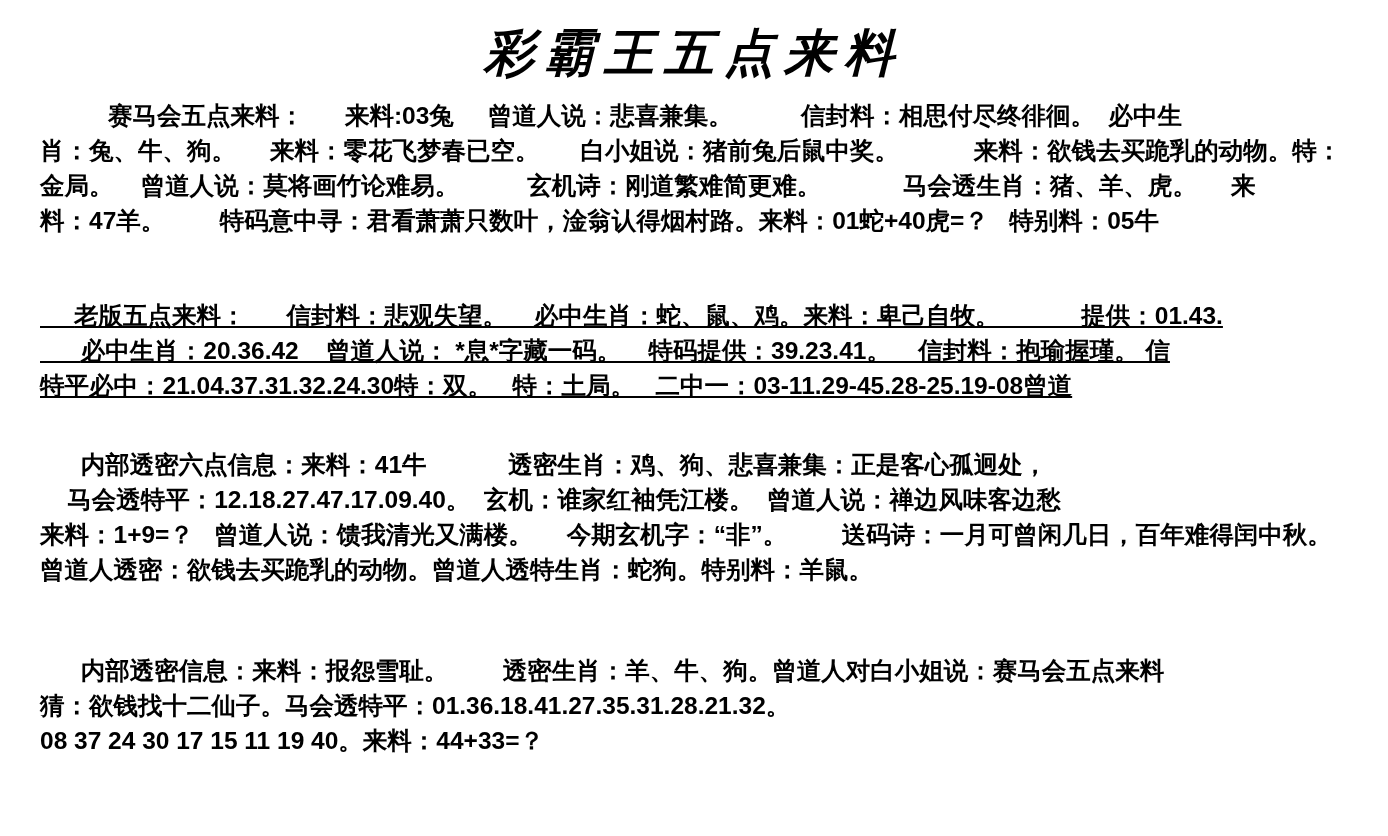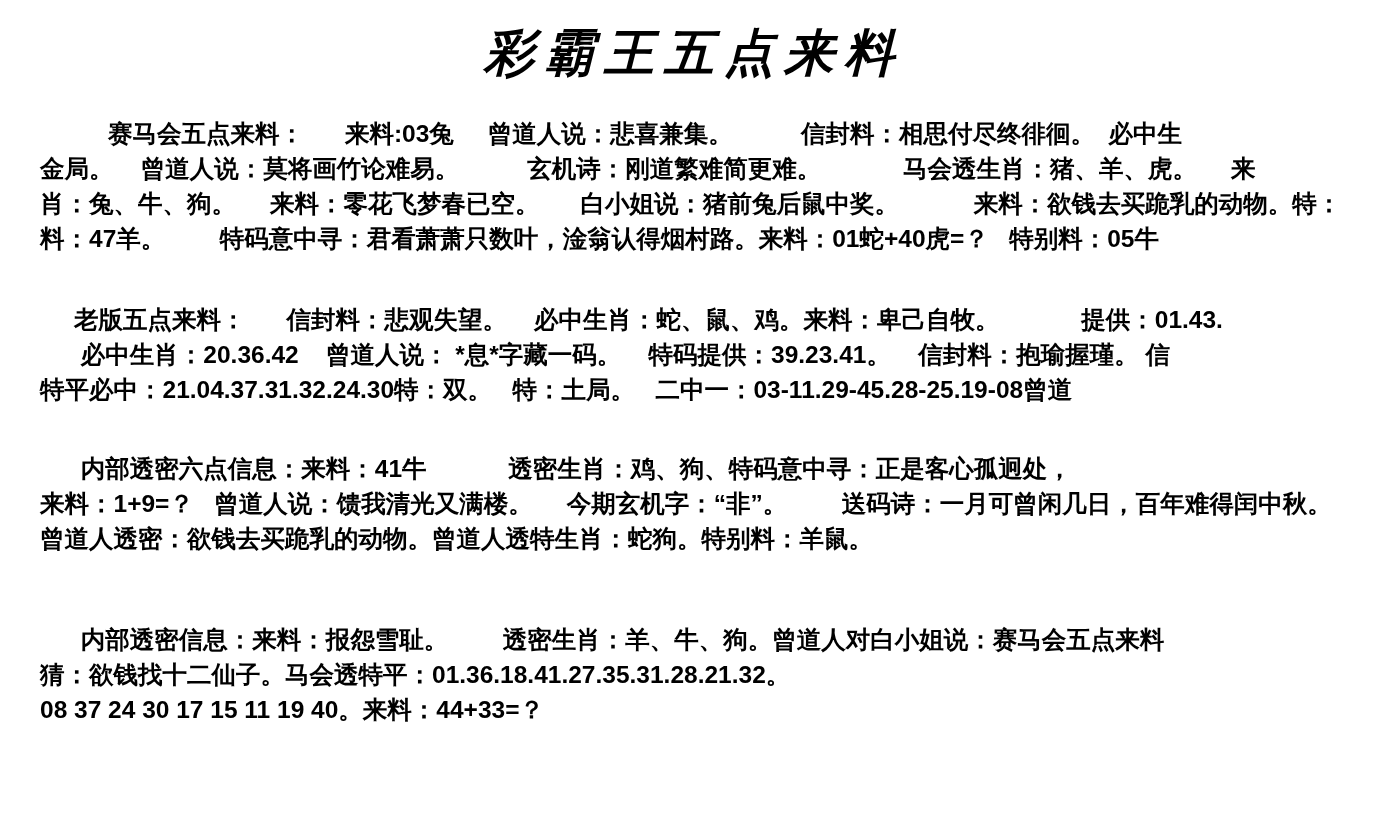--- a/index.html
+++ b/index.html
@@ -39,47 +39,48 @@
     line-height: 35px;
     font-weight: bold;
     letter-spacing: 0px;
     text-align: justify;
     text-align-last: left;
   }
   .block p {
     margin: 0;
     white-space: pre-wrap;
   }
-  .b1 { margin-top: 32px; }
-  .b2 { margin-top: 46px; }
+  .b1 { margin-top: 14px; }
+  .b2 { margin-top: 60px; text-decoration: underline; }
   .b3 { margin-top: 44px; }
   .b4 { margin-top: 66px; }
 </style>
 </head>
 <body>
 
 <div class="page">
 
   <div class="title">彩霸王五点来料</div>
 
   <div class="block b1">
     <p>          赛马会五点来料：      来料:03兔     曾道人说：悲喜兼集。          信封料：相思付尽终徘徊。  必中生</p>
+    <p>肖：兔、牛、狗。     来料：零花飞梦春已空。      白小姐说：猪前兔后鼠中奖。           来料：欲钱去买跪乳的动物。特：</p>
     <p>金局。    曾道人说：莫将画竹论难易。          玄机诗：刚道繁难简更难。            马会透生肖：猪、羊、虎。     来</p>
-    <p>肖：兔、牛、狗。     来料：零花飞梦春已空。      白小姐说：猪前兔后鼠中奖。           来料：欲钱去买跪乳的动物。特：</p>
     <p>料：47羊。        特码意中寻：君看萧萧只数叶，淦翁认得烟村路。来料：01蛇+40虎=？   特别料：05牛</p>
   </div>
 
   <div class="block b2">
     <p>     老版五点来料：      信封料：悲观失望。    必中生肖：蛇、鼠、鸡。来料：卑己自牧。            提供：01.43.</p>
     <p>      必中生肖：20.36.42    曾道人说： *息*字藏一码。    特码提供：39.23.41。    信封料：抱瑜握瑾。 信</p>
     <p>特平必中：21.04.37.31.32.24.30特：双。   特：土局。   二中一：03-11.29-45.28-25.19-08曾道</p>
   </div>
 
   <div class="block b3">
-    <p>      内部透密六点信息：来料：41牛            透密生肖：鸡、狗、特码意中寻：正是客心孤迥处，</p>
+    <p>      内部透密六点信息：来料：41牛            透密生肖：鸡、狗、悲喜兼集：正是客心孤迥处，</p>
+    <p>    马会透特平：12.18.27.47.17.09.40。  玄机：谁家红袖凭江楼。  曾道人说：禅边风味客边愁</p>
     <p>来料：1+9=？   曾道人说：馈我清光又满楼。     今期玄机字：“非”。        送码诗：一月可曾闲几日，百年难得闰中秋。</p>
     <p>曾道人透密：欲钱去买跪乳的动物。曾道人透特生肖：蛇狗。特别料：羊鼠。</p>
   </div>
 
   <div class="block b4">
     <p>      内部透密信息：来料：报怨雪耻。        透密生肖：羊、牛、狗。曾道人对白小姐说：赛马会五点来料</p>
     <p>猜：欲钱找十二仙子。马会透特平：01.36.18.41.27.35.31.28.21.32。</p>
     <p>08 37 24 30 17 15 11 19 40。来料：44+33=？</p>
   </div>
 

